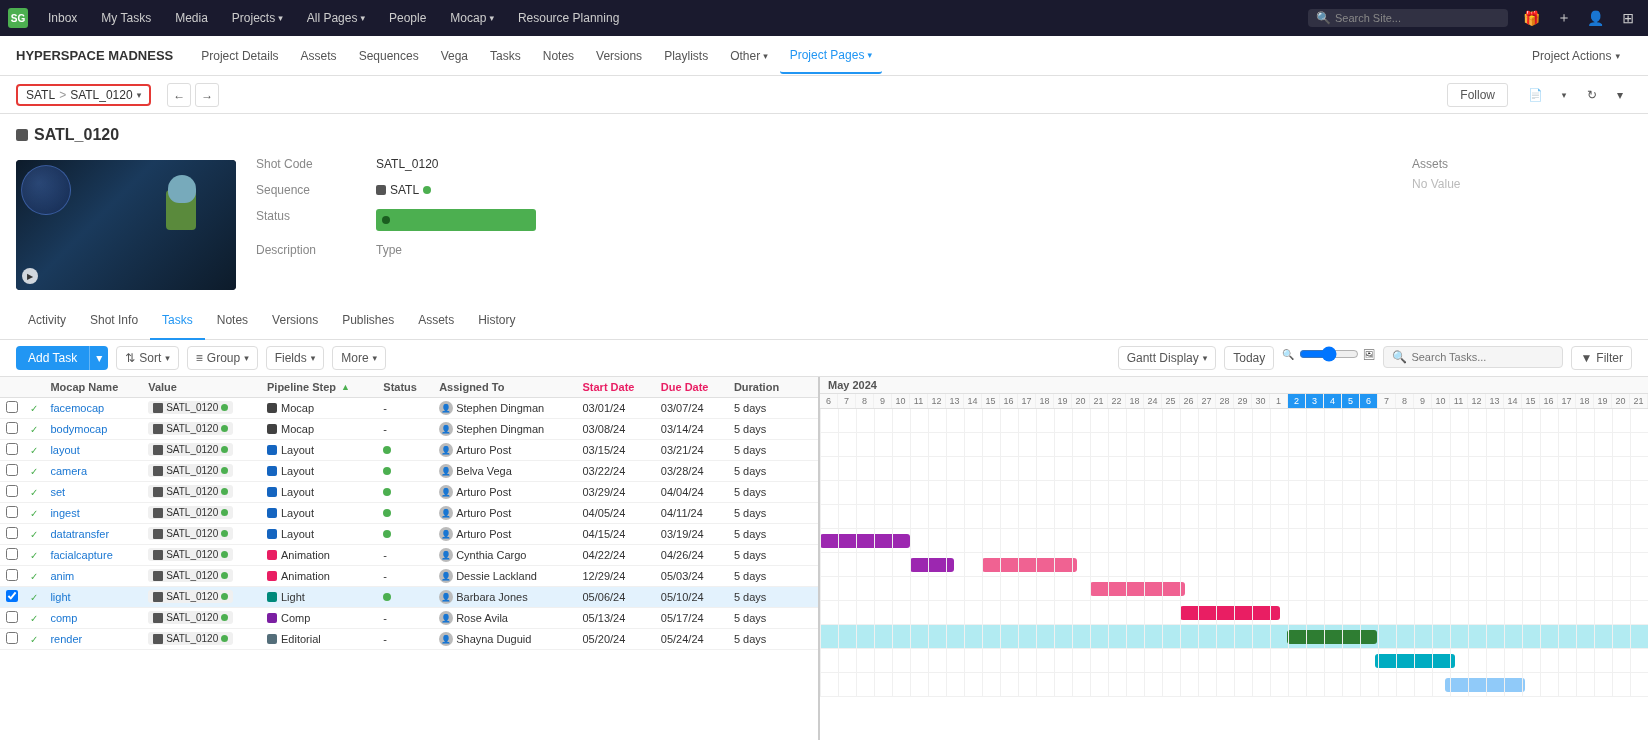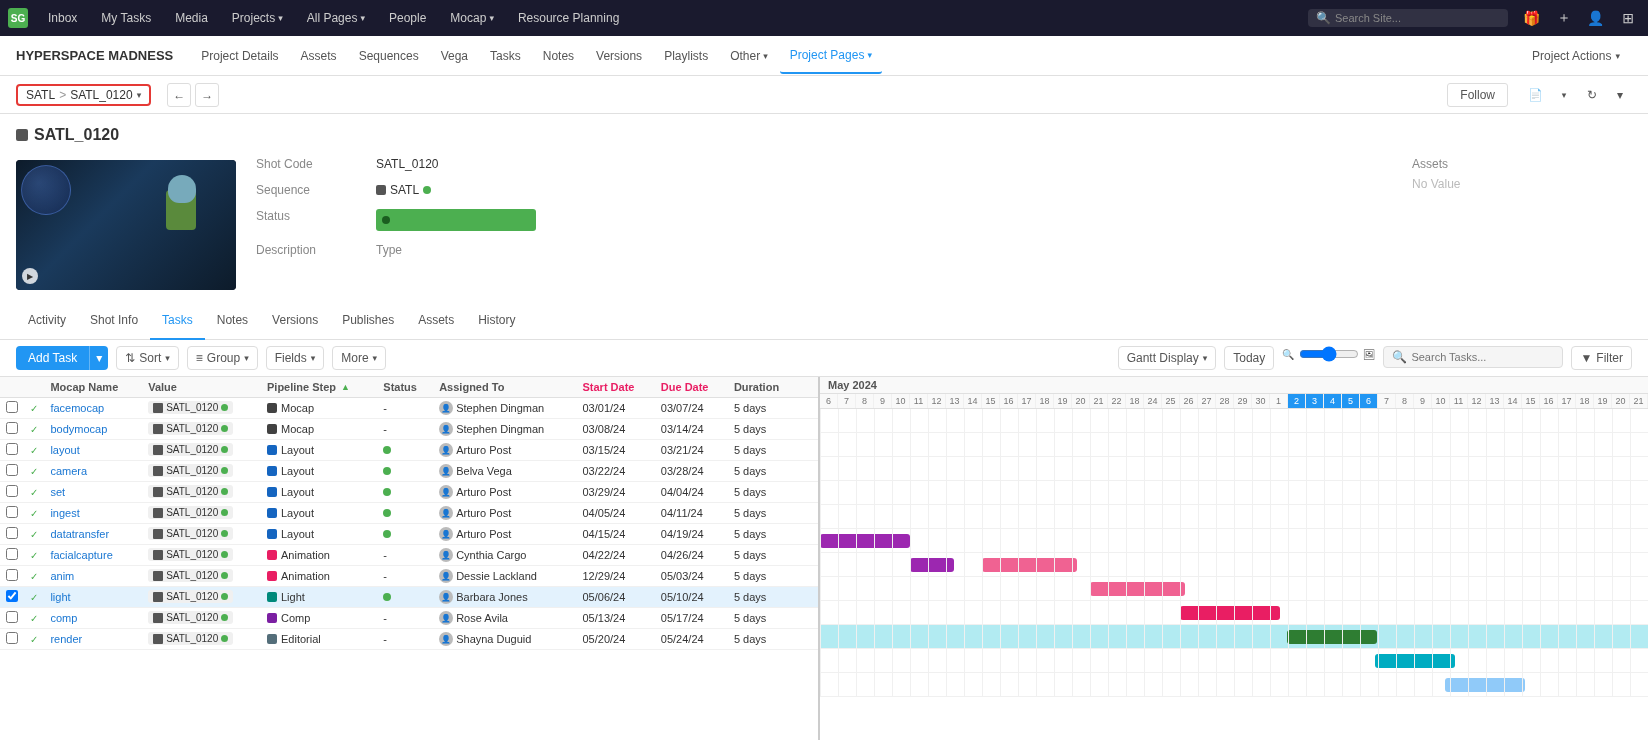--- a/index.html
+++ b/index.html
@@ -528,21 +528,21 @@
     <td>
       <span class="status-dot-small" style="background:#4caf50;display:inline-block;"></span>
     </td>
     <td>
       <span class="assign-chip">
         <span class="assign-icon">👤</span>
         <span>Arturo Post</span>
       </span>
     </td>
     <td>04/15/24</td>
-    <td>04/19/24</td>
+    <td>03/19/24</td>
     <td>5 days</td>
     <td></td>
   </tr>
               <tr>
     <td class="checkbox-cell"><input type="checkbox" style=""></td>
     <td><span style="font-size:10px;color:#4caf50;">✓</span></td>
     <td><span class="task-name-link">facialcapture</span></td>
     <td>
       <span class="link-chip">
         <span class="chip-icon"></span>

